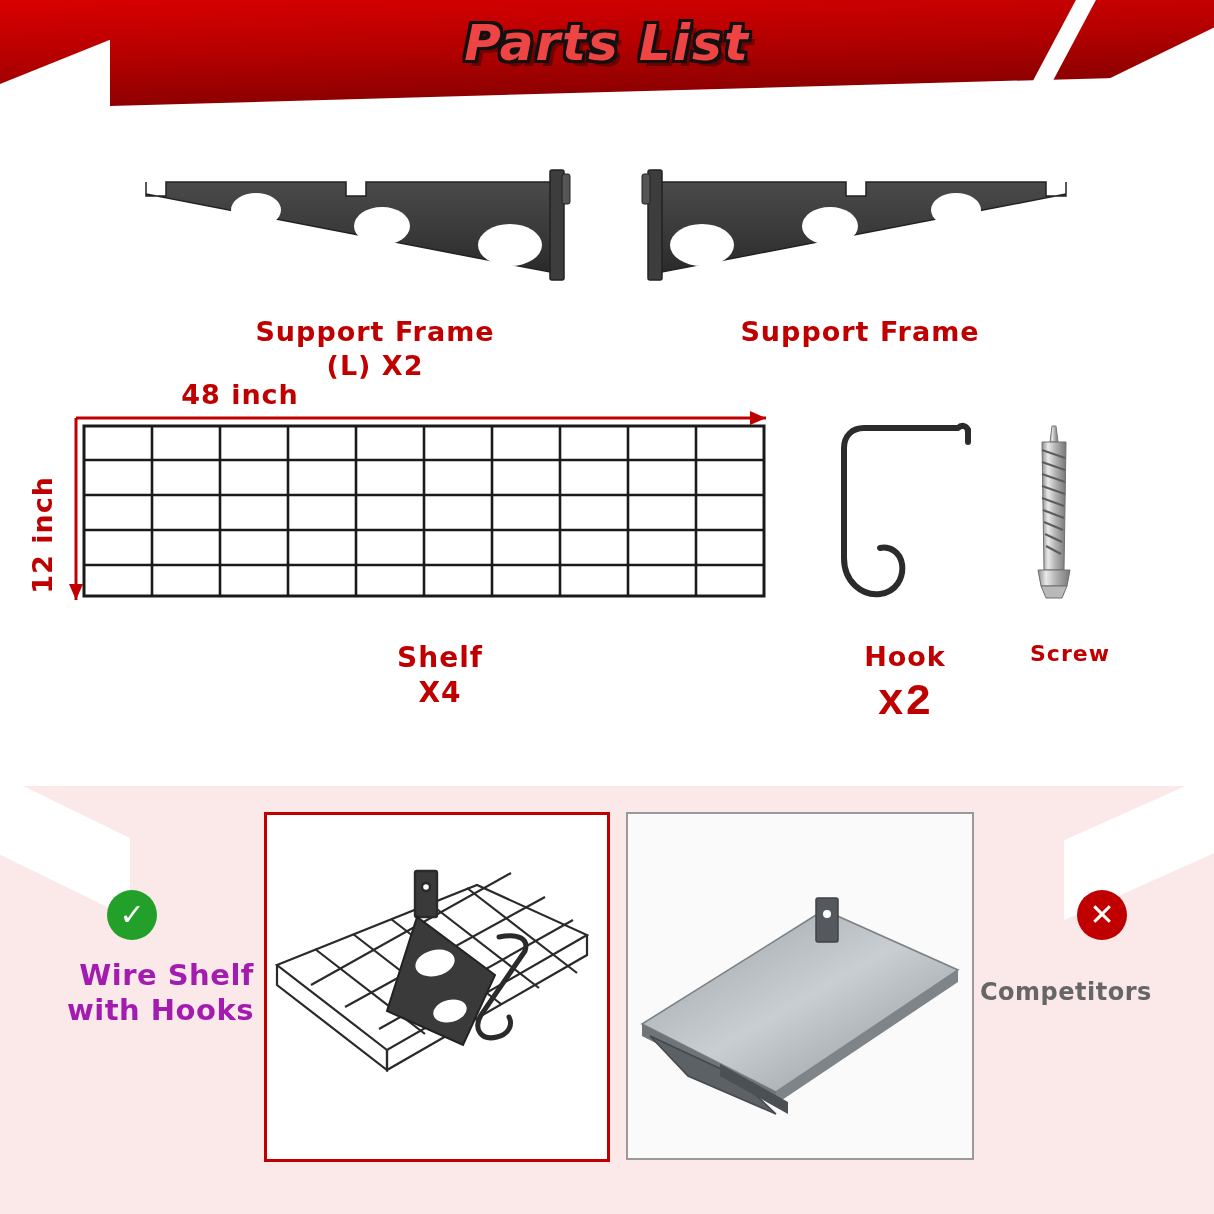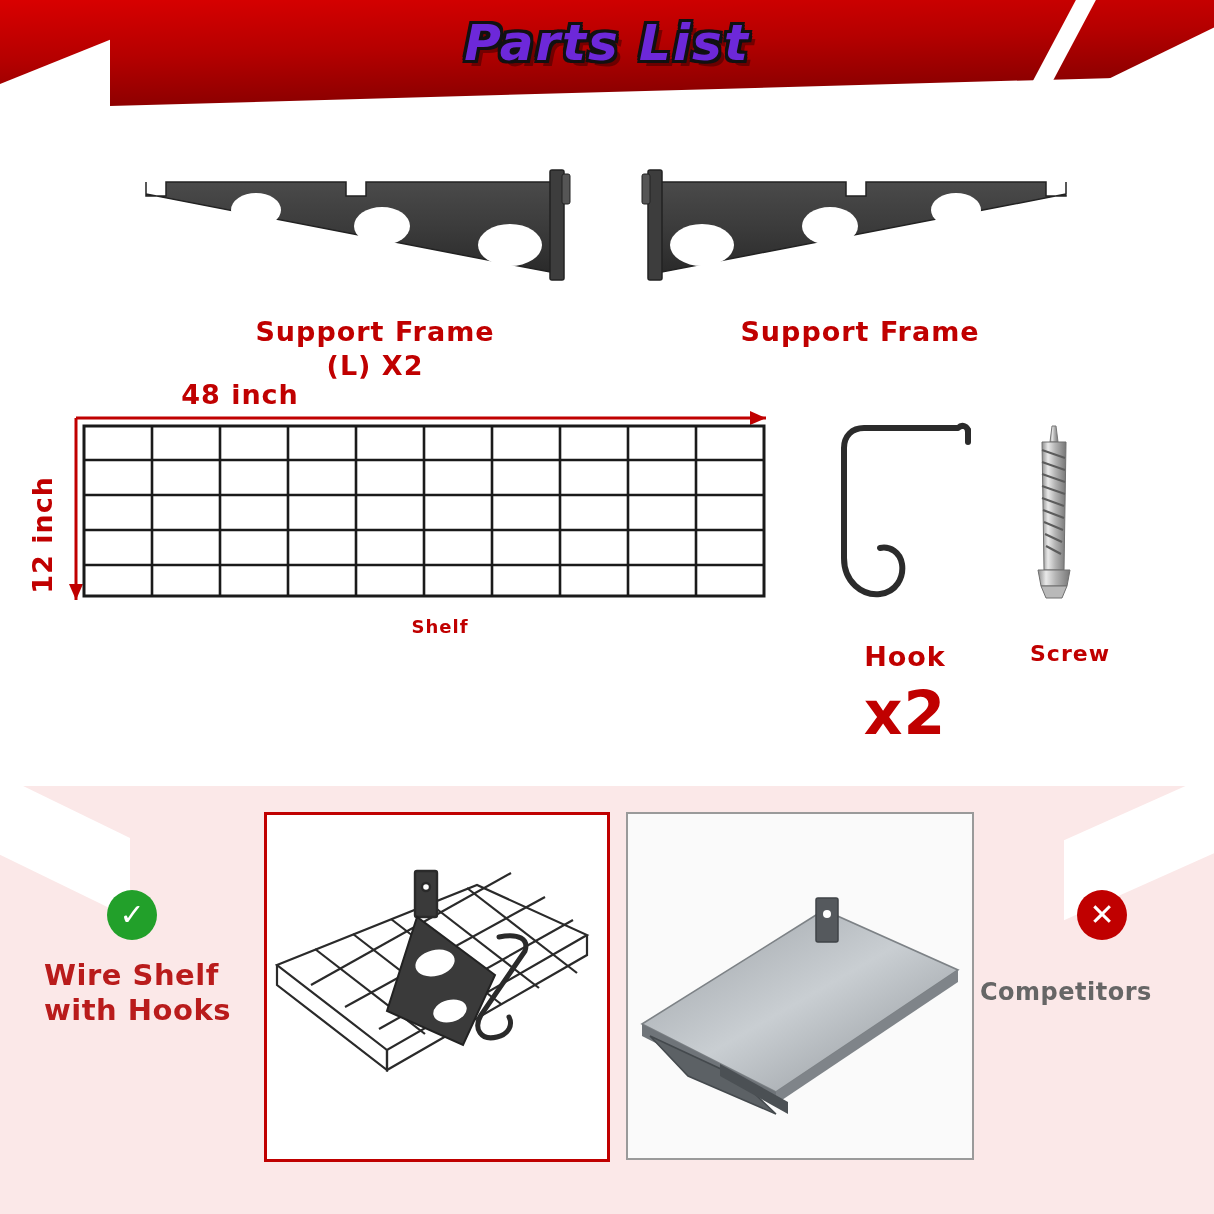--- a/index.html
+++ b/index.html
@@ -30,21 +30,21 @@
   }
   .header .cut{
     position:absolute;right:150px;top:-20px;width:20px;height:160px;
     background:#ffffff;transform:skewX(-28deg);
   }
   .header-title{
     position:absolute;left:0;top:14px;width:1214px;
     text-align:center;
     font-family:"DejaVu Sans", sans-serif;
     font-size:50px;font-weight:bold;font-style:italic;
-    color:#6d28d9;
+    color:#ef4444;
     letter-spacing:2px;
     text-shadow:
       -3px -3px 0 #111, 3px -3px 0 #111, -3px 3px 0 #111, 3px 3px 0 #111,
       0px 3px 0 #111, 3px 0px 0 #111, -3px 0px 0 #111, 0px -3px 0 #111,
       6px 6px 0 rgba(0,0,0,.35);
   }
   
   .lbl{
     position:absolute;
     color:#c00000;
@@ -85,21 +85,21 @@
     position:absolute;width:50px;height:50px;border-radius:50%;
     display:flex;align-items:center;justify-content:center;
     color:#fff;font-size:30px;font-weight:bold;line-height:1;
   }
   .badge.ok{ left:107px; top:890px; background:#22a02a; }
   .badge.no{ left:1077px; top:890px; background:#c00000; }
   .cmp-label{
     position:absolute;font-weight:bold;font-family:"DejaVu Sans", sans-serif;
     line-height:1.22;letter-spacing:.5px;
   }
-  .cmp-label.good{ left:44px; top:958px; width:210px; color:#b91c1c; font-size:29px; text-align:left;}
+  .cmp-label.good{ left:44px; top:958px; width:210px; color:#a21caf; font-size:29px; text-align:right;}
   .cmp-label.bad{ left:980px; top:978px; width:232px; color:#666; font-size:24px; }
 </style>
 </head>
 <body>
 
 <div class="header">
   <div class="band"></div>
   <div class="cut"></div>
   <div class="notch-left"></div>
   <div class="notch-right"></div>
@@ -160,32 +160,33 @@
     <line x1="308" y1="48" x2="308" y2="218"></line>
     <line x1="376" y1="48" x2="376" y2="218"></line>
     <line x1="444" y1="48" x2="444" y2="218"></line>
     <line x1="512" y1="48" x2="512" y2="218"></line>
     <line x1="580" y1="48" x2="580" y2="218"></line>
     <line x1="648" y1="48" x2="648" y2="218"></line>
   </g>
 </svg>
 <div class="lbl" style="left:140px;top:378px;width:200px;font-size:27px;text-align:center;">48 inch</div>
 <div class="lbl" style="left:-32px;top:518px;width:150px;font-size:27px;transform:rotate(-90deg);">12 inch</div>
-<div class="lbl" style="left:320px;top:616px;width:240px;font-size:18px;">
+<div class="lbl" style="left:320px;top:640px;width:240px;font-size:28px;">
   <div>Shelf</div>
+  <div>X4</div>
 </div>
 
 <svg style="position:absolute;left:818px;top:418px;" width="170" height="200" viewBox="0 0 170 200">
   <path d="M150,24 L150,12" stroke="#2b2b2b" stroke-width="6" stroke-linecap="round" fill="none"></path>
   <path d="M150,14 C150,8 144,6 140,10 L46,10 C34,10 26,18 26,30 L26,140
            C26,164 44,178 62,176 C78,174 86,160 84,146 C82,134 72,128 62,130" stroke="#2b2b2b" stroke-width="6" fill="none" stroke-linecap="round" stroke-linejoin="round"></path>
 </svg>
 <div class="lbl" style="left:820px;top:640px;width:170px;font-size:27px;">
   <div>Hook</div>
-  <div style="font-size:60px;line-height:1.3;">x2</div>
+  <div style="font-size:44px;line-height:1.3;font-family:Liberation Mono, monospace;">x2</div>
 </div>
 
 <svg style="position:absolute;left:1010px;top:420px;" width="90" height="200" viewBox="0 0 90 200">
   <defs>
     <linearGradient id="chrome" x1="0" y1="0" x2="1" y2="0">
       <stop offset="0%" stop-color="#8d8d8d"></stop>
       <stop offset="25%" stop-color="#e9e9e9"></stop>
       <stop offset="55%" stop-color="#b4b4b4"></stop>
       <stop offset="100%" stop-color="#777"></stop>
     </linearGradient>

